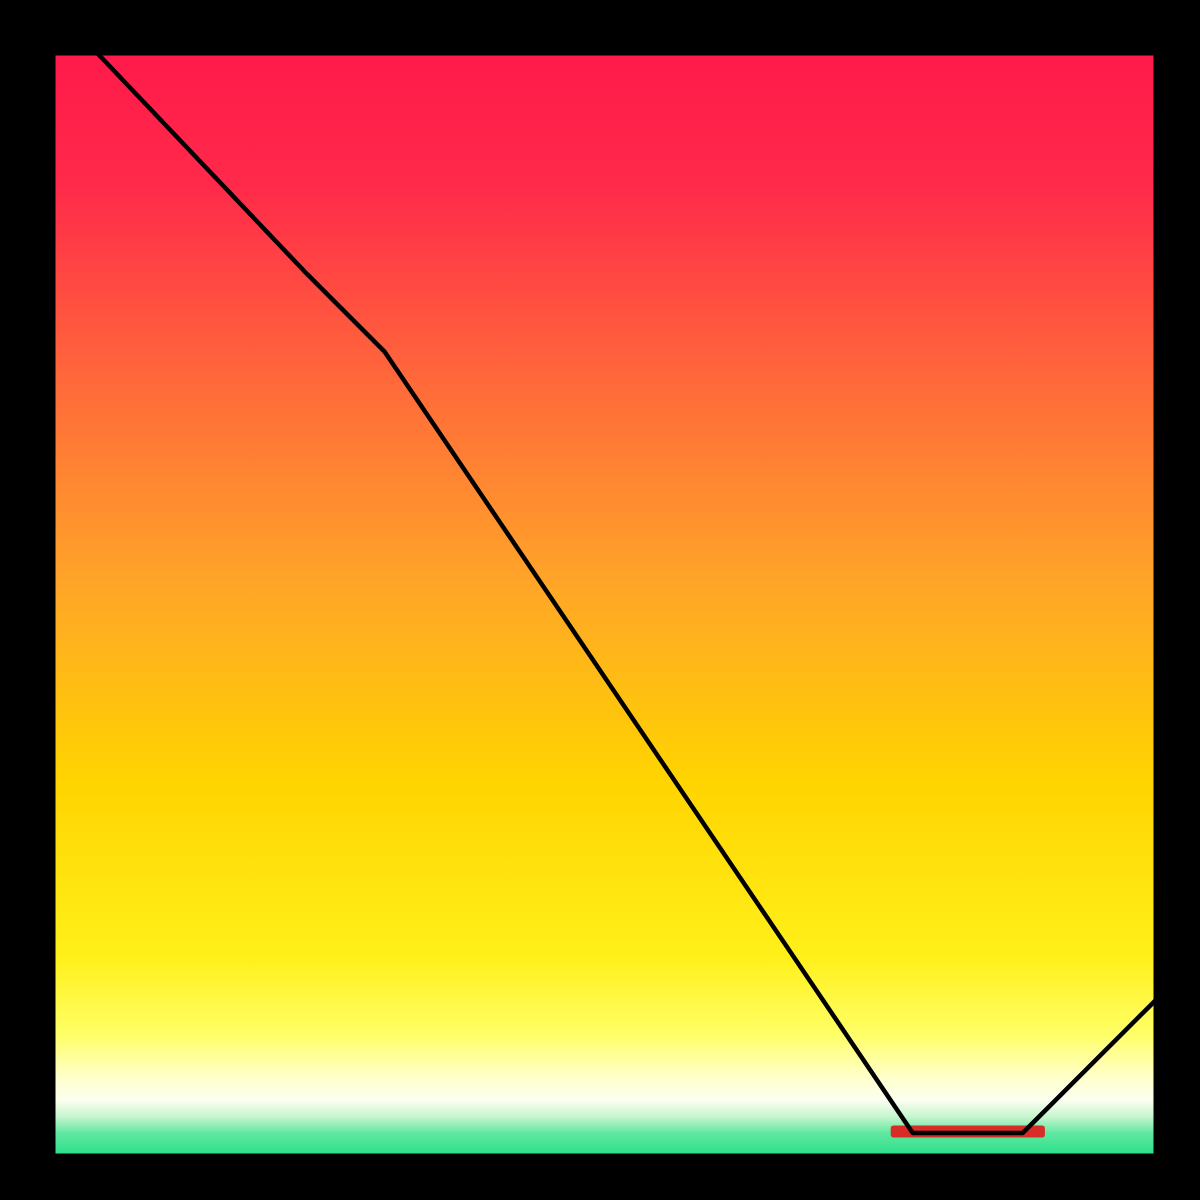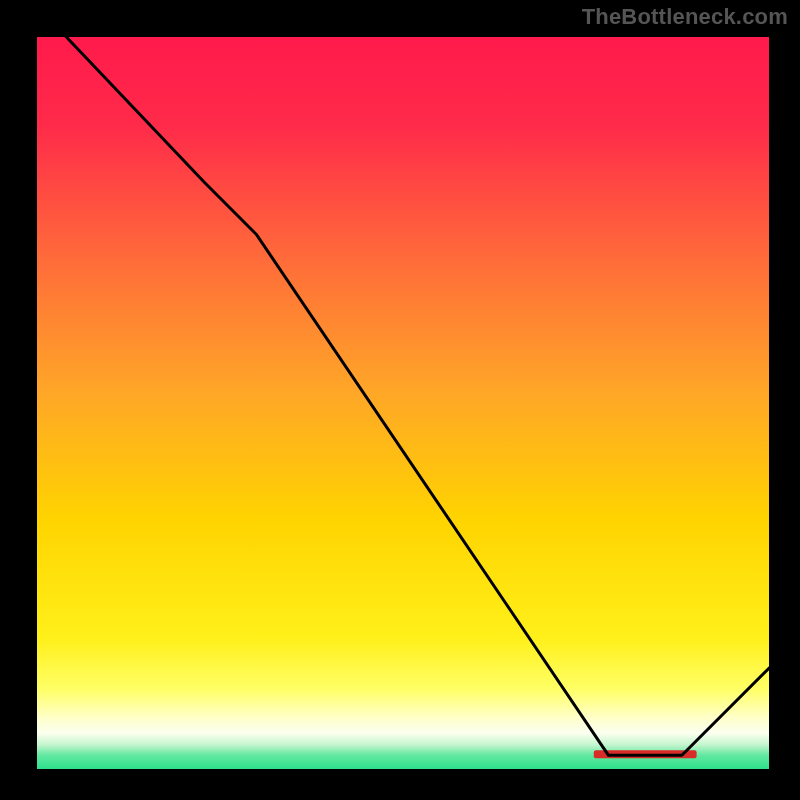--- a/index.html
+++ b/index.html
@@ -27,21 +27,20 @@
   }
   svg {
     display: block;
   }
 </style>
 </head>
 <body>
 
 <div class="container">
 
-  <div class="watermark">TheBottleneck.com</div>
 
   <svg width="800" height="800" viewBox="0 0 800 800">
     <defs>
       <linearGradient id="bg-grad" x1="0" y1="0" x2="0" y2="1">
         <stop offset="0%" stop-color="#ff1a4b"></stop>
         <stop offset="12%" stop-color="#ff2a4a"></stop>
         <stop offset="30%" stop-color="#ff6a3a"></stop>
         <stop offset="48%" stop-color="#ffa528"></stop>
         <stop offset="66%" stop-color="#ffd400"></stop>
         <stop offset="82%" stop-color="#fff01a"></stop>

